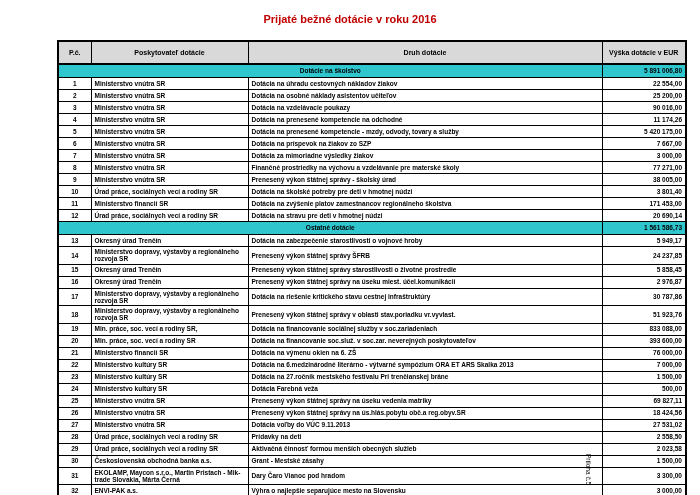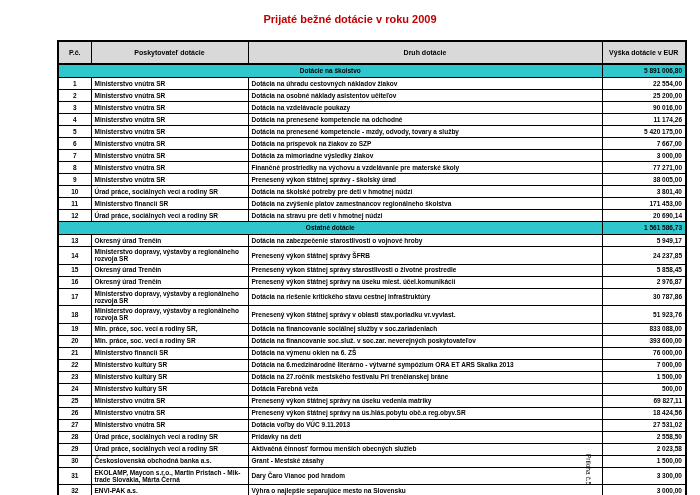--- a/index.html
+++ b/index.html
@@ -28,21 +28,21 @@
   tr.data-row td { height:9px; }
   .footer-note {
     position:absolute; left:592px; top:454px;
     transform:rotate(90deg); transform-origin:0 0;
     font-size:6.5px; color:#000; white-space:nowrap;
   }
 </style>
 </head>
 <body>
 
-<div class="title">Prijaté bežné dotácie v roku 2009</div>
+<div class="title">Prijaté bežné dotácie v roku 2016</div>
 
 <div class="table-wrap">
   <table>
     <colgroup>
       <col style="width:33px">
         <col style="width:157px">
         <col style="width:354px">
         <col style="width:84px">
     </colgroup>
     <thead>

